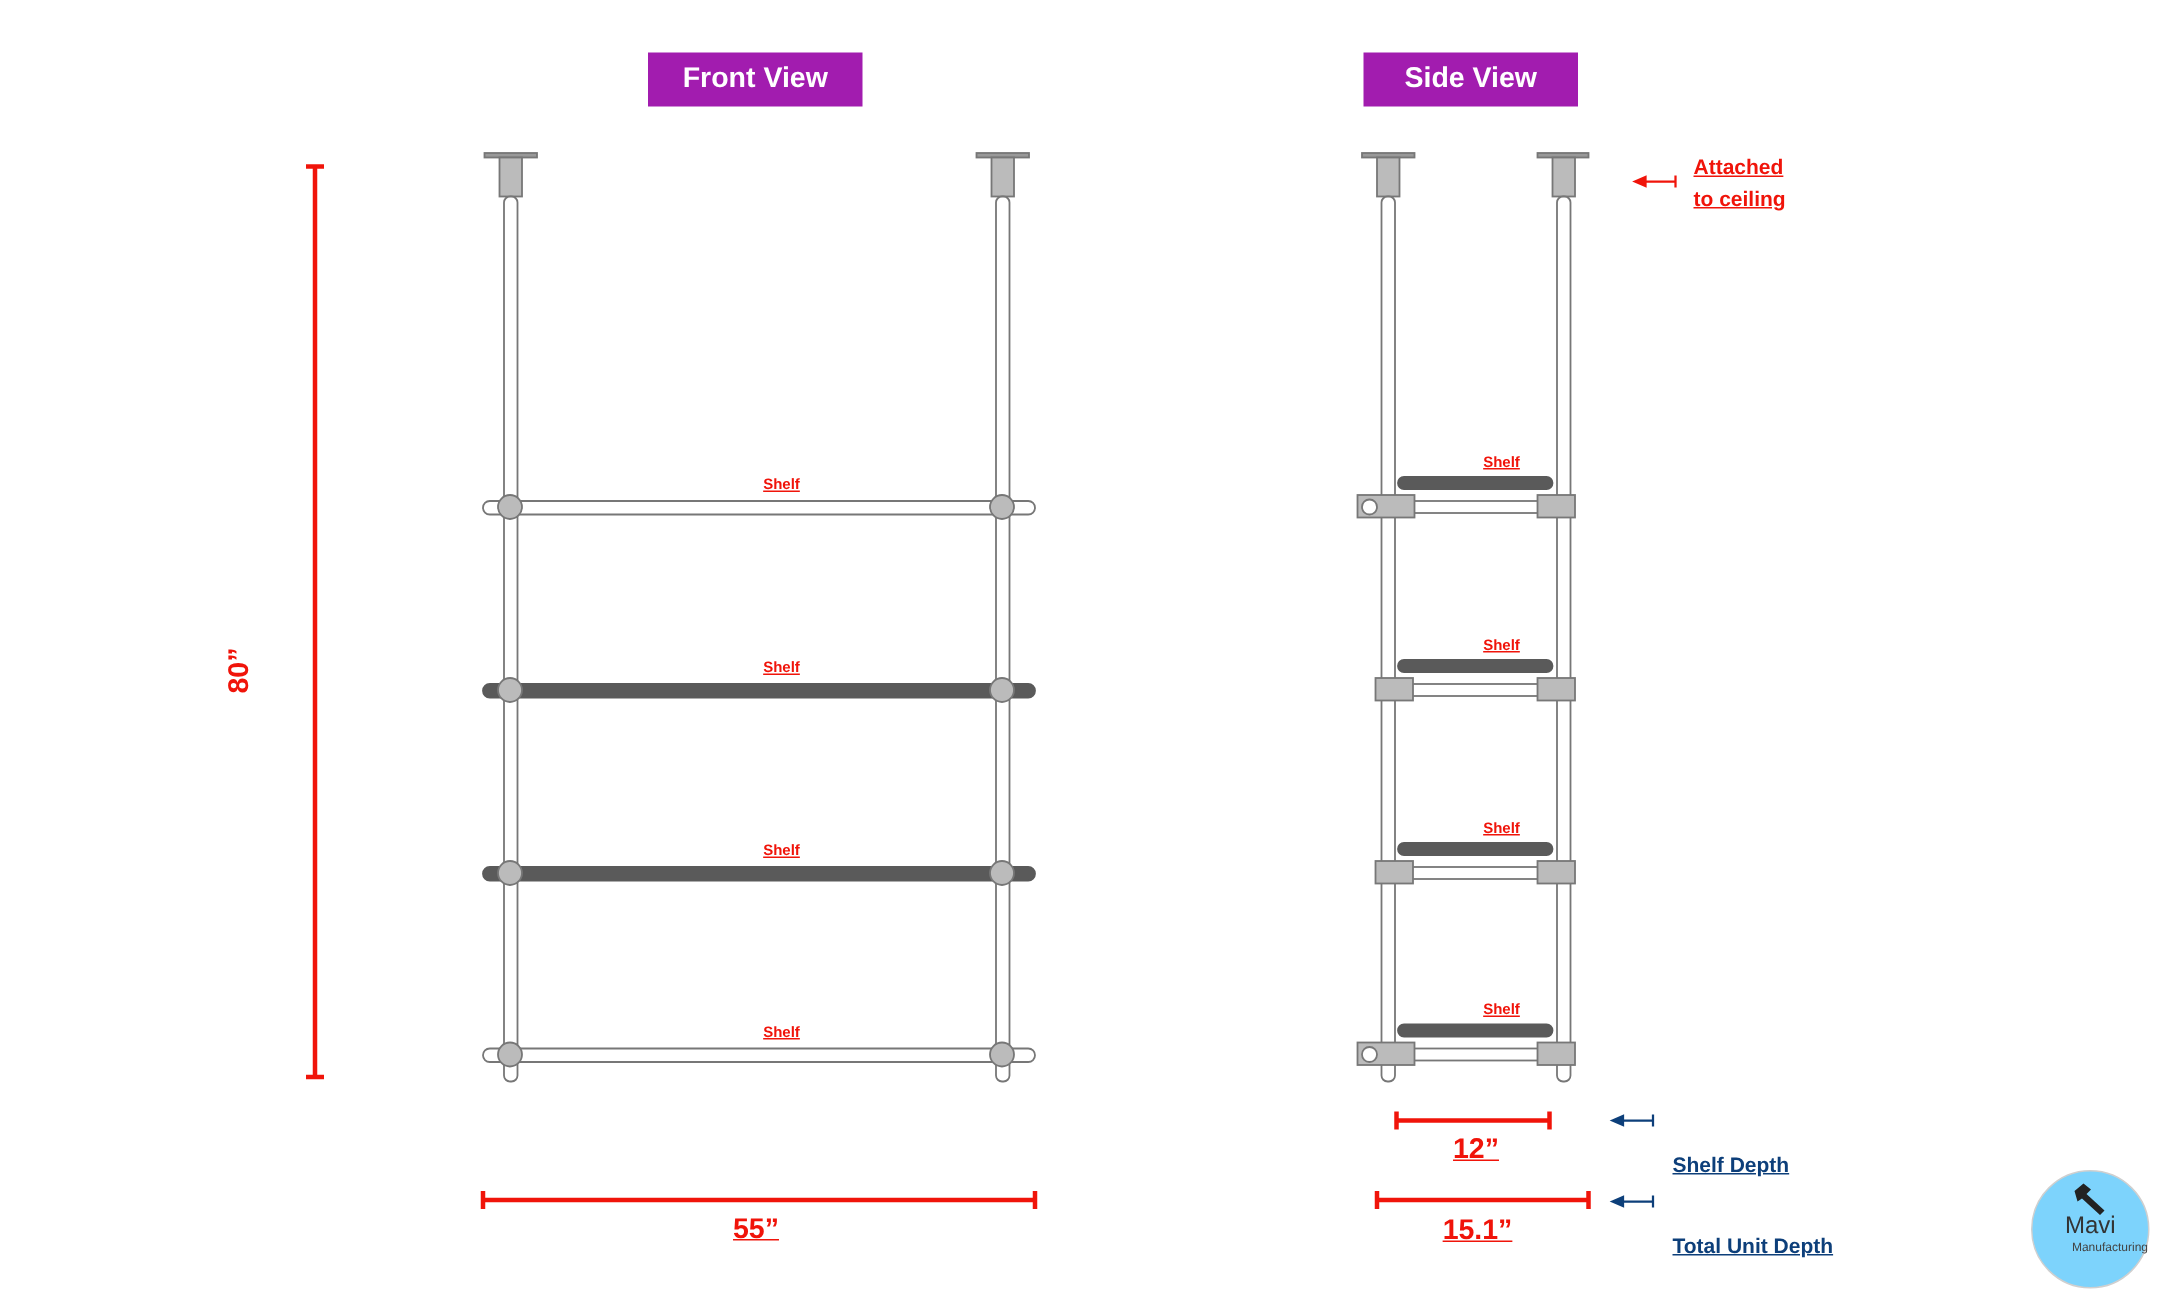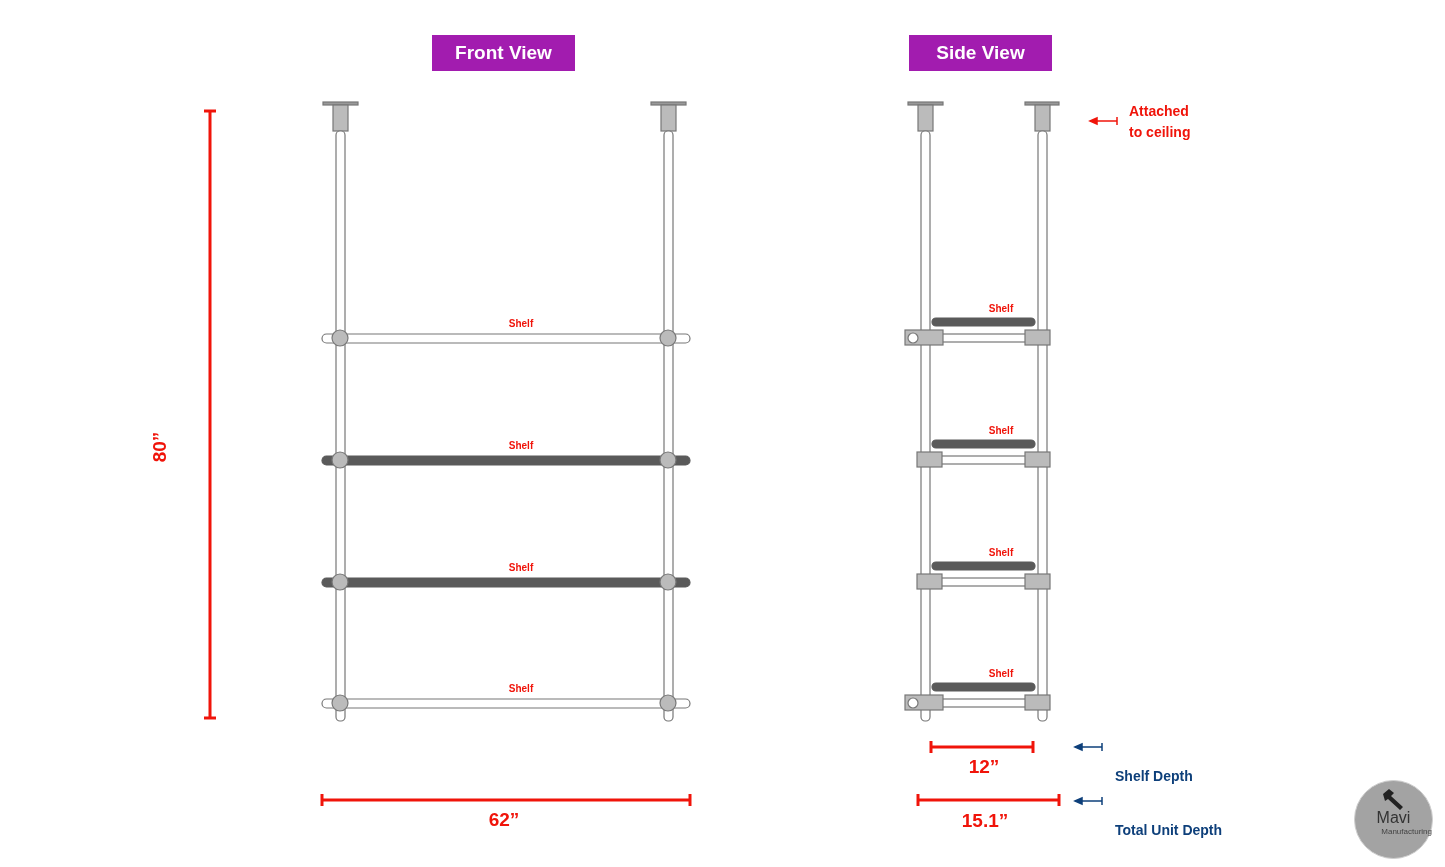--- a/index.html
+++ b/index.html
@@ -1,29 +1,29 @@
 <!DOCTYPE html>
 <html><head>
 <meta charset="utf-8">
 <style>
   html, body { margin: 0; padding: 0; background: #ffffff; }
   body { width: 1445px; height: 867px; position: relative; overflow: hidden;
          font-family: "Liberation Sans", "DejaVu Sans", sans-serif; }
   svg.stage { position: absolute; left: 0; top: 0; }
   .view-title { position: absolute; top: 35px; height: 36px; background: #a21caf;
     color: #fff; font-weight: bold; font-size: 19px; line-height: 36px; text-align: center; }
-  .lbl { position: absolute; font-weight: bold; white-space: nowrap; }
+  .lbl { position: absolute; font-weight: bold; white-space: nowrap; text-decoration: underline; }
   .shelf-lbl { color: #f0140a; font-size: 10px; transform: translateX(-50%); padding-left: 34px; }
   .dim-lbl { color: #f0140a; font-size: 19px; transform: translateX(-50%); }
   .blue-lbl { color: #0d3f7a; font-size: 14px; margin-top: 29px; }
   .red-note { color: #f0140a; font-size: 14px; line-height: 21px; }
   .dim-vert { position: absolute; color: #f0140a; font-size: 19px; font-weight: bold;
     left: 145px; top: 436px; transform: rotate(-90deg); transform-origin: center; white-space: nowrap; }
   .logo { position: absolute; left: 1354px; top: 780px; width: 77px; height: 77px;
-    border-radius: 50%; background: #a3a3a3; border: 1px solid #cfcfcf; text-align: center; }
+    border-radius: 50%; background: #7dd3fc; border: 1px solid #cfcfcf; text-align: center; }
   .logo .name { position: absolute; top: 28px; width: 100%; font-size: 16px; color: #333; }
   .logo .sub { position: absolute; top: 46px; width: 100%; font-size: 8px; color: #444; text-align: right; }
 </style>
 </head>
 <body>
 
 <div class="view-title" style="left:432px;width:143px;">Front View</div>
 <div class="view-title" style="left:909px;width:143px;">Side View</div>
 
 <svg class="stage" width="1445" height="867" viewBox="0 0 1445 867">
@@ -123,21 +123,21 @@
 <div class="lbl shelf-lbl" style="left:504px;top:440px;">Shelf</div>
 <div class="lbl shelf-lbl" style="left:504px;top:562px;">Shelf</div>
 <div class="lbl shelf-lbl" style="left:504px;top:683px;">Shelf</div>
 
 <div class="lbl shelf-lbl" style="left:984px;top:303px;">Shelf</div>
 <div class="lbl shelf-lbl" style="left:984px;top:425px;">Shelf</div>
 <div class="lbl shelf-lbl" style="left:984px;top:547px;">Shelf</div>
 <div class="lbl shelf-lbl" style="left:984px;top:668px;">Shelf</div>
 
 <div class="dim-vert">80”</div>
-<div class="lbl dim-lbl" style="left:504px;top:809px;">62”</div>
+<div class="lbl dim-lbl" style="left:504px;top:809px;">55”</div>
 <div class="lbl dim-lbl" style="left:984px;top:756px;">12”</div>
 <div class="lbl dim-lbl" style="left:985px;top:810px;">15.1”</div>
 
 <div class="lbl red-note" style="left:1129px;top:101px;">
   <div>Attached</div>
   <div>to ceiling</div>
 </div>
 <div class="lbl blue-lbl" style="left:1115px;top:739px;">Shelf Depth</div>
 <div class="lbl blue-lbl" style="left:1115px;top:793px;">Total Unit Depth</div>
 

